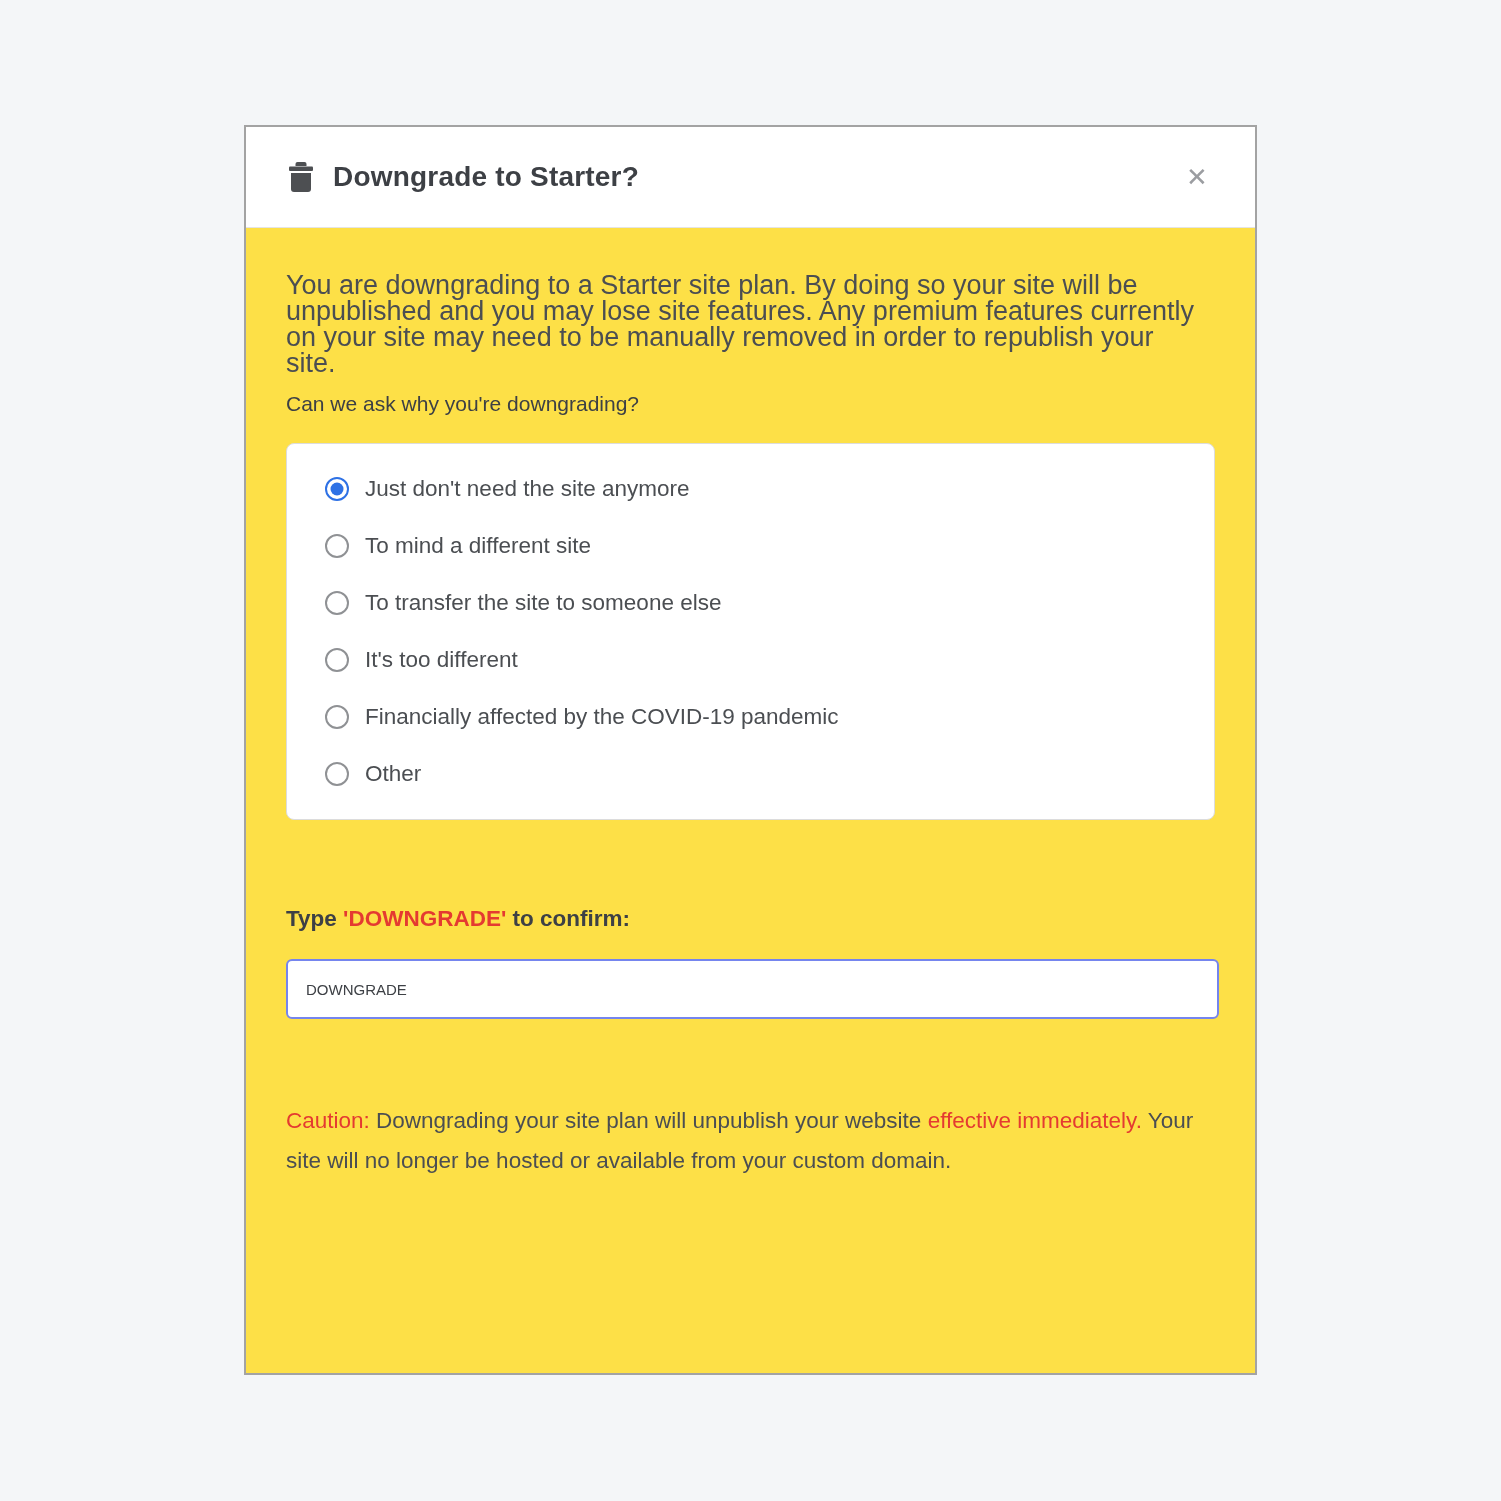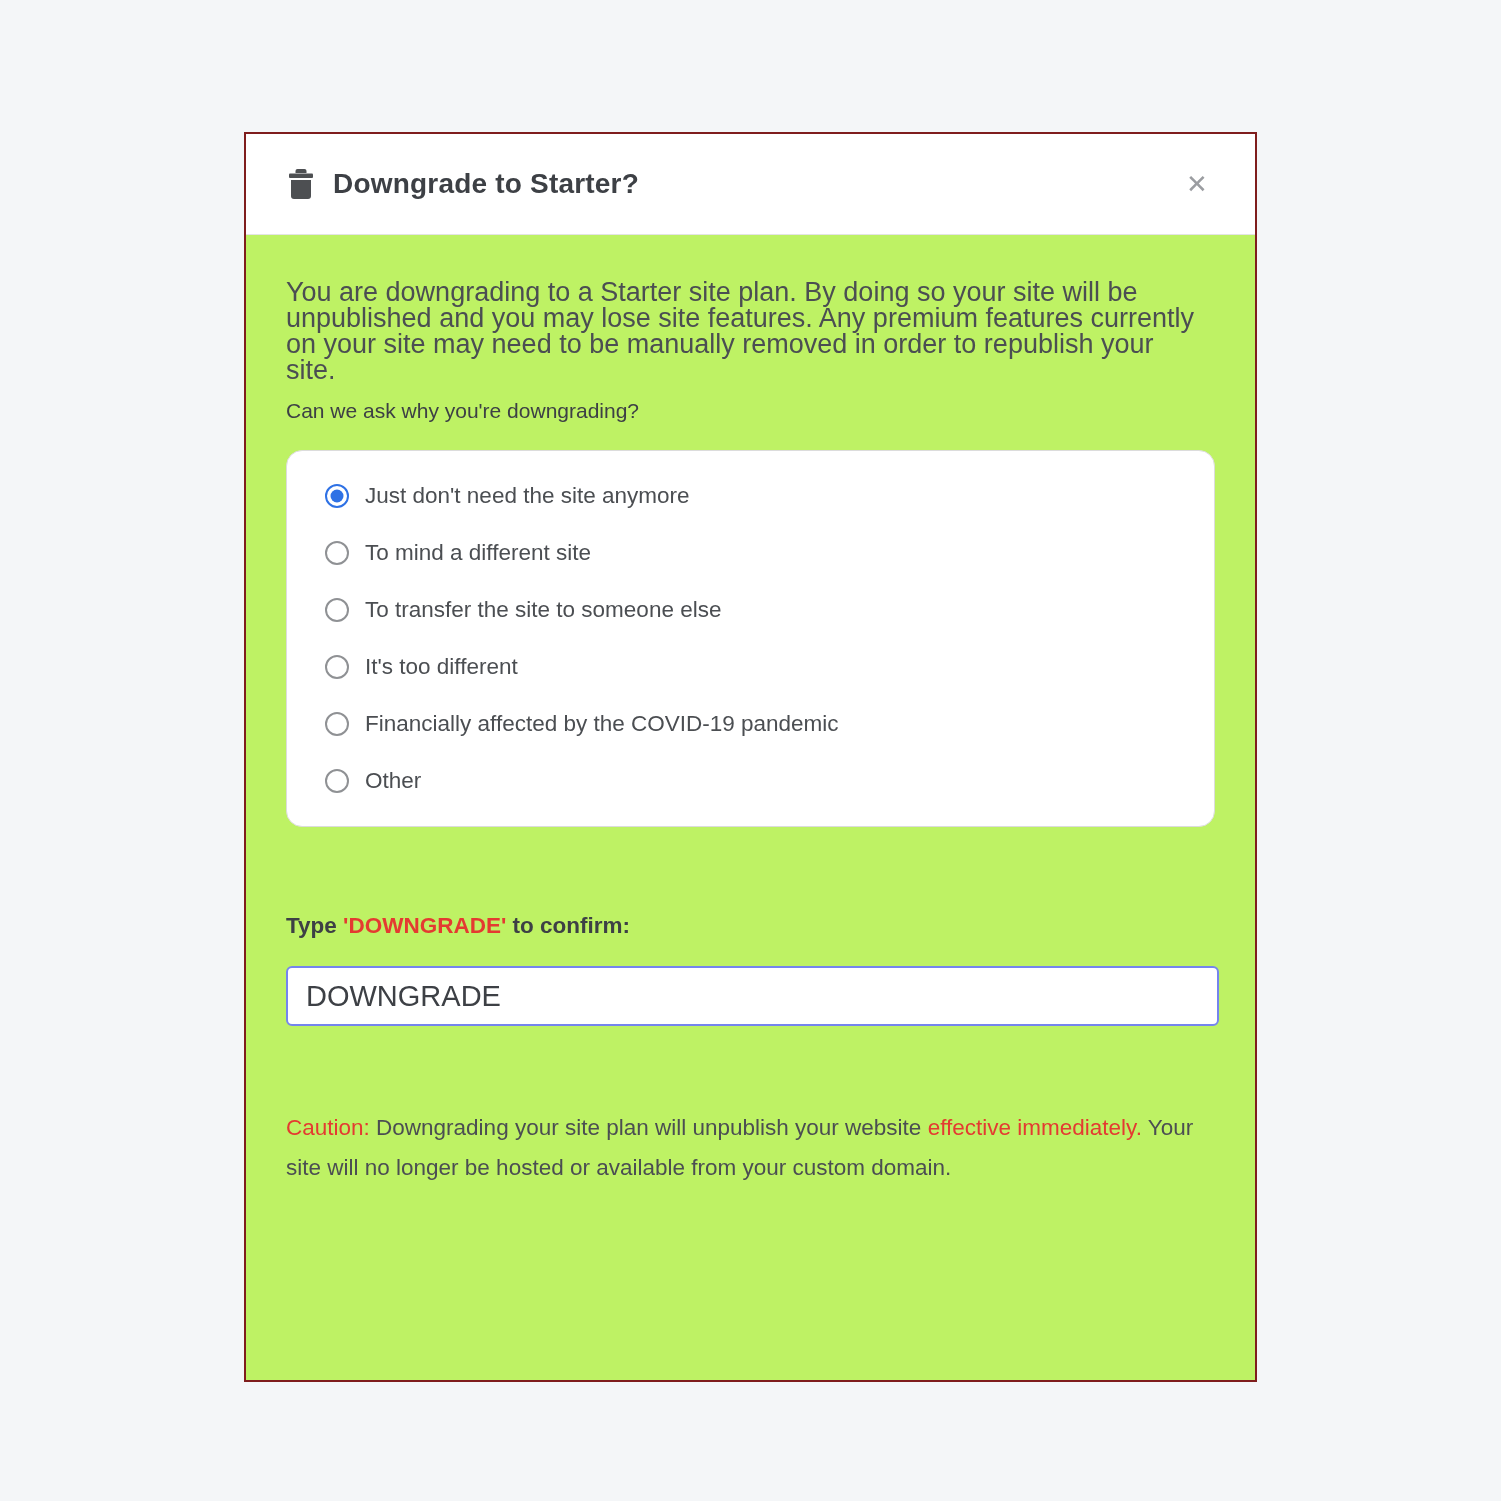--- a/index.html
+++ b/index.html
@@ -5,24 +5,24 @@
   * { margin: 0; padding: 0; box-sizing: border-box; }
   html, body {
     width: 1501px; height: 1501px;
     background: #f4f6f8;
     font-family: "Liberation Sans", "DejaVu Sans", sans-serif;
     position: relative;
     overflow: hidden;
   }
   .modal {
     position: absolute;
-    left: 244px; top: 132px;
+    left: 244px; top: 125px;
     width: 1013px; height: 1250px;
-    background: #bef264;
-    border: 2px solid #7f1d1d;
+    background: #fde047;
+    border: 2px solid #a3a3a3;
   }
   .modal-header {
     height: 101px;
     background: #ffffff;
     border-bottom: 1px solid #e4e4e4;
     display: flex;
     align-items: center;
     padding: 0 40px;
   }
   .trash-icon-wrap {
@@ -59,21 +59,21 @@
   .question {
     margin-top: 16px;
     font-size: 21px;
     font-weight: 400;
     color: #3d4045;
   }
   .options-card {
     margin-top: 27px;
     background: #ffffff;
     border: 1px solid #dcdcdc;
-    border-radius: 16px;
+    border-radius: 8px;
     padding: 30px 38px;
   }
   .option-row {
     display: flex;
     align-items: center;
     height: 30px;
     margin-bottom: 27px;
     cursor: pointer;
   }
   .option-row:last-child { margin-bottom: 0; }
@@ -108,21 +108,21 @@
   }
   .confirm-label .red { color: #e43a31; }
   .confirm-input {
     margin-top: 27px;
     width: 933px;
     height: 60px;
     border: 2px solid #7585ee;
     border-radius: 6px;
     background: #ffffff;
     font-family: "Liberation Sans", "DejaVu Sans", sans-serif;
-    font-size: 29px;
+    font-size: 15px;
     color: #3d4045;
     padding: 4px 18px;
     outline: none;
     display: block;
   }
   .caution {
     margin-top: 82px;
     font-size: 22.5px;
     line-height: 40px;
     color: #4b4e52;

